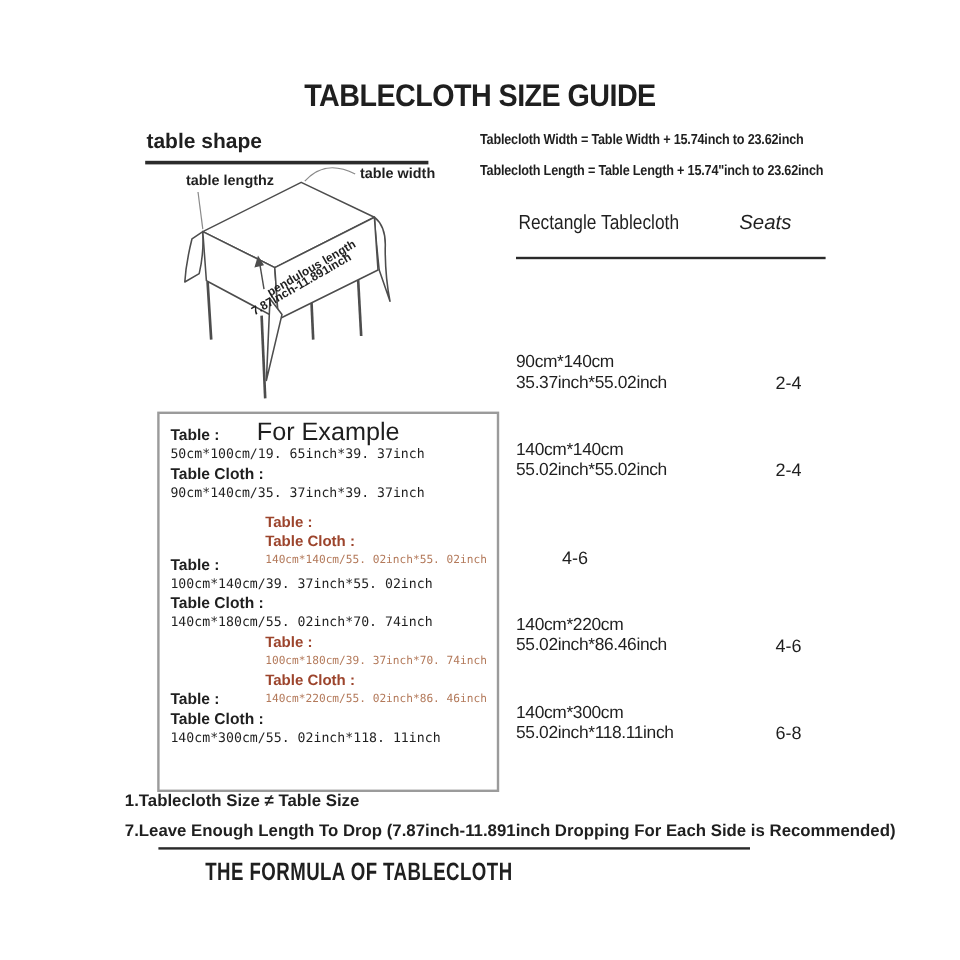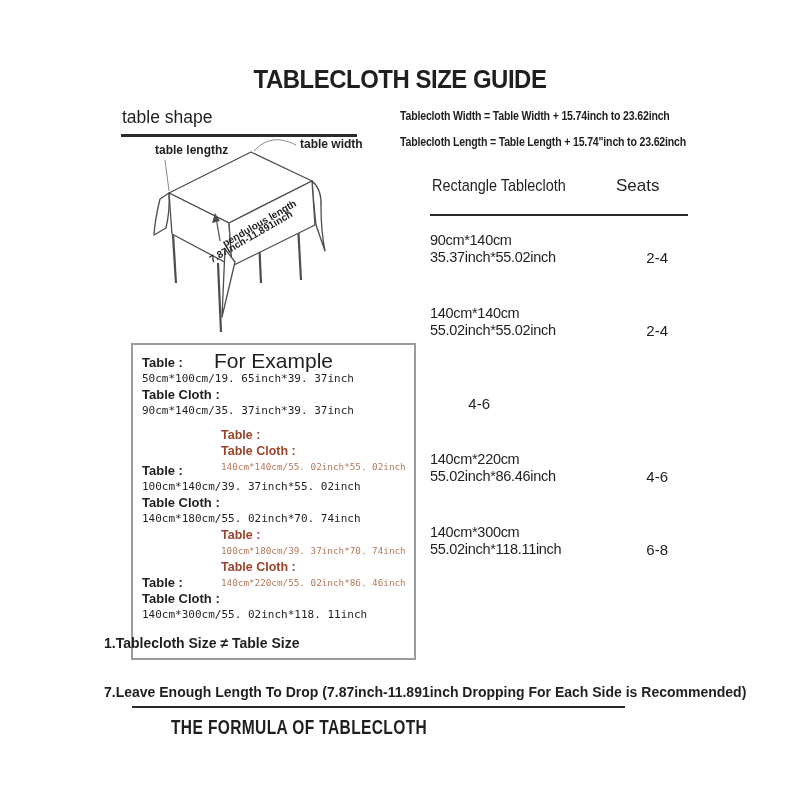--- a/index.html
+++ b/index.html
@@ -4,53 +4,53 @@
 <style>
   html,body{margin:0;padding:0;background:#fff;}
   .page{position:relative;width:792px;height:800px;background:#ffffff;overflow:hidden;
         font-family:"Liberation Sans",sans-serif;color:#1f1f1f;}
   .abs{position:absolute;}
   .cond{display:inline-block;transform-origin:0 50%;}
 
   .title{top:64px;left:0;width:800px;text-align:center;font-size:26px;font-weight:bold;
          letter-spacing:-0.5px;transform:scaleX(0.92);}
 
-  .shape-heading{top:107px;left:122px;font-size:17.5px;font-weight:normal;}
+  .shape-heading{top:107px;left:122px;font-size:17.5px;font-weight:bold;}
   .shape-rule{top:134px;left:121px;width:236px;height:2.5px;background:#2b2b2b;}
 
   .diagram-svg{top:135px;left:128px;}
 
   .formula{left:400px;font-size:12px;font-weight:bold;white-space:nowrap;}
   .formula .cond{transform:scaleX(0.88);letter-spacing:-0.2px;}
   .formula1{top:109px;}
   .formula2{top:135px;}
 
   .size-table{top:172px;left:430px;width:262px;}
   .size-header{position:relative;height:42px;}
   .col1{position:absolute;left:2px;top:4px;font-size:17px;font-weight:400;transform:scaleX(0.85);transform-origin:0 50%;white-space:nowrap;}
-  .col2{position:absolute;left:186px;top:4px;font-size:17px;font-weight:400;}
+  .col2{position:absolute;left:186px;top:4px;font-size:17px;font-weight:400;font-style:italic;}
   .header-rule{width:258px;height:2px;background:#2a2a2a;}
-  .size-rows{padding-top:16px;}
+  .size-rows{padding-top:34px;margin-top:44px;}
   .size-row{display:flex;height:34px;margin-bottom:39px;}
   .dims{width:178px;font-size:14.5px;letter-spacing:-0.3px;line-height:17px;white-space:nowrap;}
   .seats{width:60px;text-align:right;font-size:15px;align-self:flex-end;line-height:17px;}
 
   .example-box{top:343px;left:131px;width:272px;height:303px;border:2px solid #9b9b9b;
                padding:10px 0 0 9px;box-sizing:content-box;}
   .example-heading{position:absolute;top:4px;left:0;width:100%;text-align:center;font-size:21px;}
   .ex-block{line-height:16px;}
   .ex-label{font-size:13px;font-weight:bold;white-space:nowrap;}
   .ex-value{font-family:"DejaVu Sans Mono","Liberation Mono",monospace;font-size:11px;white-space:nowrap;}
   .ex-block.accent{margin-left:79px;}
   .ex-block.accent .ex-label{font-size:12.5px;color:#9c442c;}
   .ex-block.accent .ex-value{font-size:9.3px;color:#b3795a;}
   .mt8{margin-top:8px;}  .mtm12{margin-top:-12px;}  .mtm16{margin-top:-16px;}
 
   .note{left:104px;font-size:14px;font-weight:bold;white-space:nowrap;}
-  .note1{top:635px;}
+  .note1{top:659px;}
   .note2{top:684px;}
   .footer-rule{top:706px;left:132px;width:493px;height:2px;background:#2a2a2a;}
   .footer{top:715px;left:171px;font-size:21px;font-weight:bold;white-space:nowrap;
           transform:scaleX(0.74);transform-origin:0 50%;letter-spacing:0.5px;}
 
   svg text{font-family:"Liberation Sans",sans-serif;fill:#1f1f1f;}
   .svg-label{font-size:12px;font-weight:bold;}
   .svg-rot{font-size:10px;font-weight:bold;}
 </style>
 </head>

